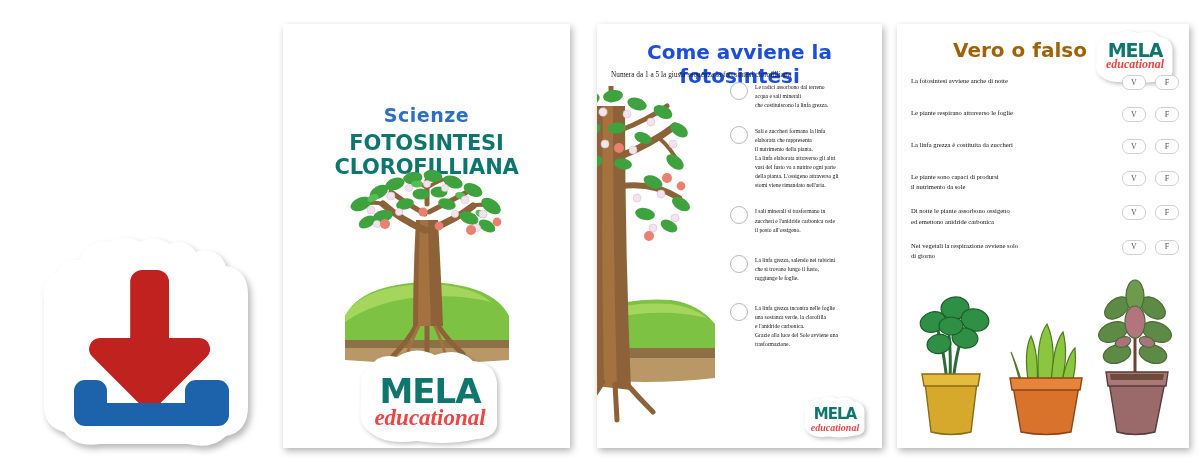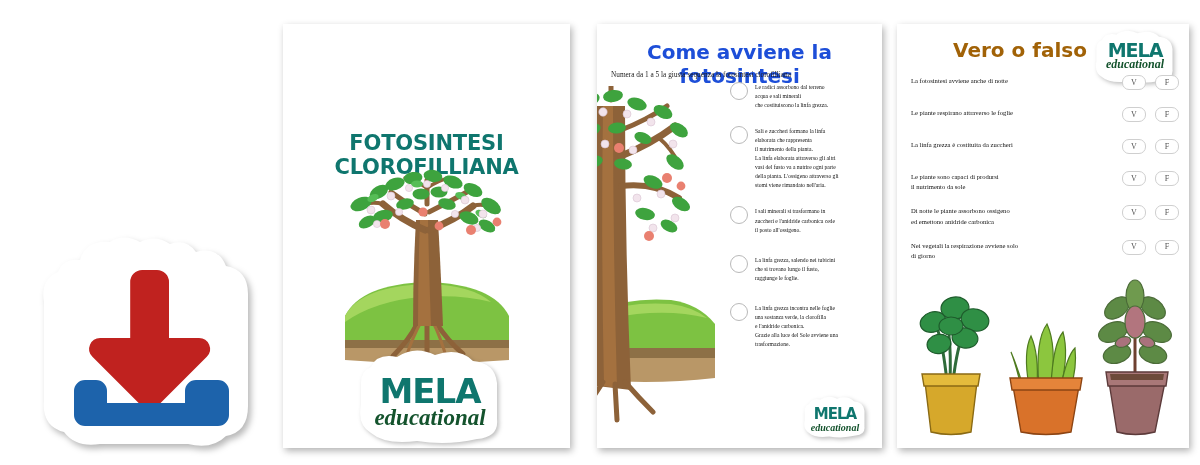--- a/index.html
+++ b/index.html
@@ -46,21 +46,21 @@
   .logo-badge{position:relative;}
   .logo-blob{position:absolute;inset:0;filter:drop-shadow(2px 2px 2px rgba(0,0,0,.25));}
   .logo-mela{
     position:absolute;left:0;right:0;top:26%;text-align:center;
     font-family:"DejaVu Sans",sans-serif;font-weight:bold;
     color:#0f766e;font-size:34px;letter-spacing:-1px;line-height:1;
   }
   .logo-edu{
     position:absolute;left:0;right:0;top:60%;text-align:center;
     font-family:"Liberation Serif",serif;font-style:italic;font-weight:bold;
-    color:#14532d;font-size:23px;line-height:1;
+    color:#ef4444;font-size:23px;line-height:1;
   }
 
   
   .seq-title{
     position:absolute;left:0;right:0;top:16px;text-align:center;
     color:#1d4ed8;font-weight:bold;font-size:20px;
     font-family:"DejaVu Sans",sans-serif;
   }
   .seq-instr{
     position:absolute;left:14px;top:46px;right:10px;
@@ -116,20 +116,21 @@
       <path d="M98 34 h24 a12 12 0 0 1 12 12 v56 h30 a11 11 0 0 1 7.8 18.8
                l-48 48 a13 13 0 0 1 -18.4 0 l-48 -48 A11 11 0 0 1 65.2 102 h30 V46
                a12 12 0 0 1 12 -12 Z" fill="#c0221f" transform="translate(-1,0)"></path>
       <path d="M38 144 h22 a11 11 0 0 1 11 11 v12 h78 v-12 a11 11 0 0 1 11 -11 h22
                a11 11 0 0 1 11 11 v24 a11 11 0 0 1 -11 11 h-133 a11 11 0 0 1 -11 -11
                v-24 a11 11 0 0 1 11 -11 Z" fill="#1d63ab"></path>
     </svg>
   </div>
 
   <div class="sheet sheet-cover">
+    <div class="cover-sub">Scienze</div>
     <div class="cover-title">FOTOSINTESI CLOROFILLIANA</div>
 
     <svg class="cover-tree" viewBox="0 0 212 205">
 
       <path d="M24 152 Q40 120 106 118 Q172 120 188 152 L188 176 L24 176 Z" fill="#7dc242"></path>
       <path d="M24 152 Q40 122 106 120 Q150 121 170 138 Q140 130 100 133 Q54 137 24 158 Z" fill="#a4d65e"></path>
 
       <path d="M24 176 L188 176 L188 196 Q106 203 24 196 Z" fill="#b99767"></path>
       <path d="M24 176 L188 176 L188 184 L24 184 Z" fill="#8d7046"></path>
 

